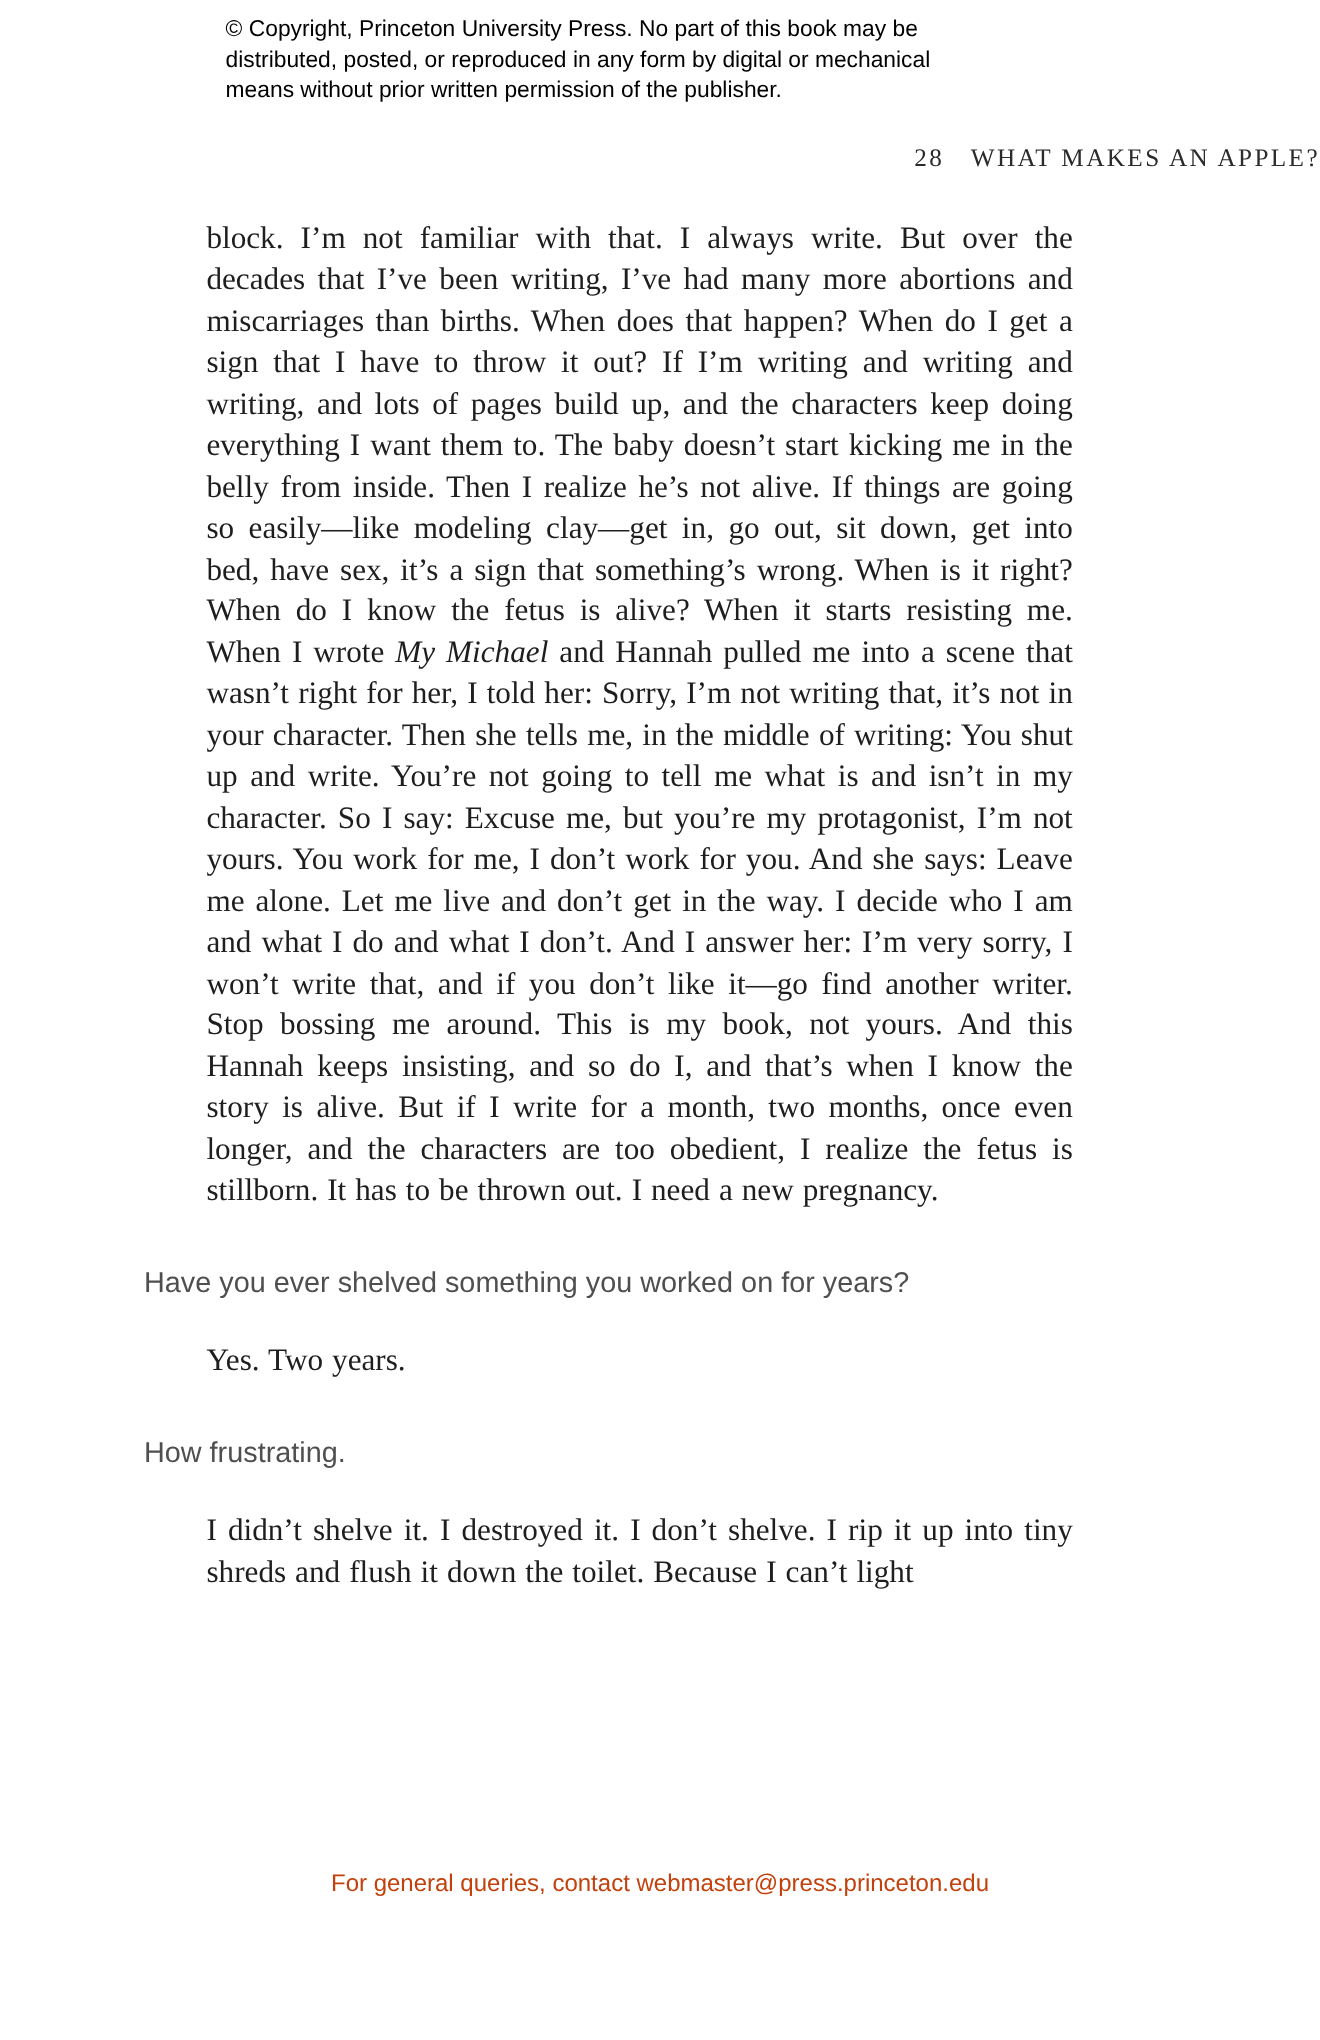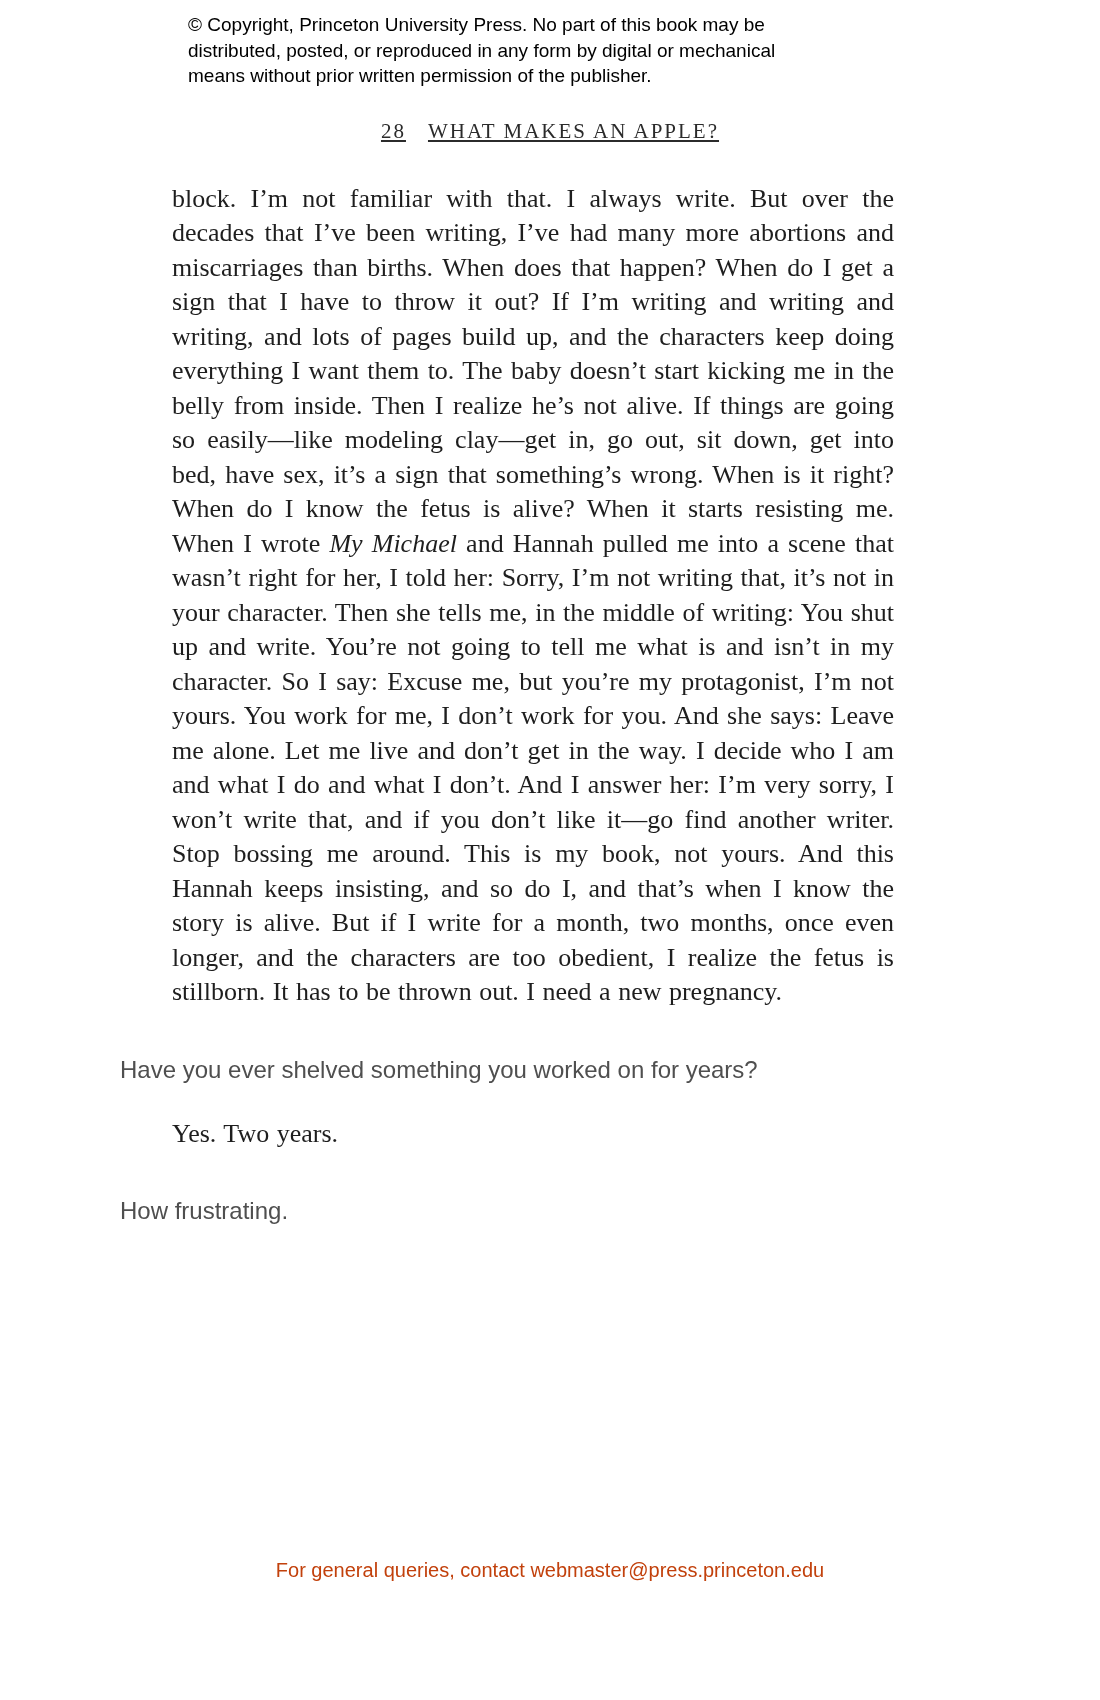--- a/index.html
+++ b/index.html
@@ -22,24 +22,23 @@
     font-family: "Liberation Sans", sans-serif;
     font-size: 19px;
     line-height: 25.5px;
     color: #000000;
     margin: 12px 13px 0 188px;
   }
   .running-head {
     font-family: "Liberation Serif", serif;
     font-size: 21px;
     color: #2b2b2b;
-    text-align: center;
+    text-align: right;
     letter-spacing: 2px;
     margin-top: 30px;
-    text-decoration: underline;
   }
   .running-head .pgnum {
     margin-right: 22px;
   }
   .body-para {
     font-family: "Liberation Serif", serif;
     font-size: 26px;
     line-height: 34.5px;
     color: #1e1e1e;
     text-align: justify;
@@ -96,16 +95,17 @@
   <div class="running-head">
     <span class="pgnum">28</span><span>WHAT MAKES AN APPLE?</span>
   </div>
 
   <p class="body-para"><span>block. I’m not familiar with that. I always write. But over the decades that I’ve been writing, I’ve had many more abortions and miscarriages than births. When does that happen? When do I get a sign that I have to throw it out? If I’m writing and writing and writing, and lots of pages build up, and the characters keep doing everything I want them to. The baby doesn’t start kicking me in the belly from inside. Then I realize he’s not alive. If things are going so easily—like modeling clay—get in, go out, sit down, get into bed, have sex, it’s a sign that something’s wrong. When is it right? When do I know the fetus is alive? When it starts resisting me. When I wrote </span><em>My Michael</em><span> and Hannah pulled me into a scene that wasn’t right for her, I told her: Sorry, I’m not writing that, it’s not in your character. Then she tells me, in the middle of writing: You shut up and write. You’re not going to tell me what is and isn’t in my character. So I say: Excuse me, but you’re my protagonist, I’m not yours. You work for me, I don’t work for you. And she says: Leave me alone. Let me live and don’t get in the way. I decide who I am and what I do and what I don’t. And I answer her: I’m very sorry, I won’t write that, and if you don’t like it—go find another writer. Stop bossing me around. This is my book, not yours. And this Hannah keeps insisting, and so do I, and that’s when I know the story is alive. But if I write for a month, two months, once even longer, and the characters are too obedient, I realize the fetus is stillborn. It has to be thrown out. I need a new pregnancy.</span></p>
 
   <p class="question">Have you ever shelved something you worked on for years?</p>
   <p class="answer short">Yes. Two years.</p>
 
   <p class="question">How frustrating.</p>
+  <p class="answer">I didn’t shelve it. I destroyed it. I don’t shelve. I rip it up into tiny shreds and flush it down the toilet. Because I can’t light</p>
 
   <div class="footer">For general queries, contact webmaster@press.princeton.edu</div>
 
 </div>
 
 </body></html>

